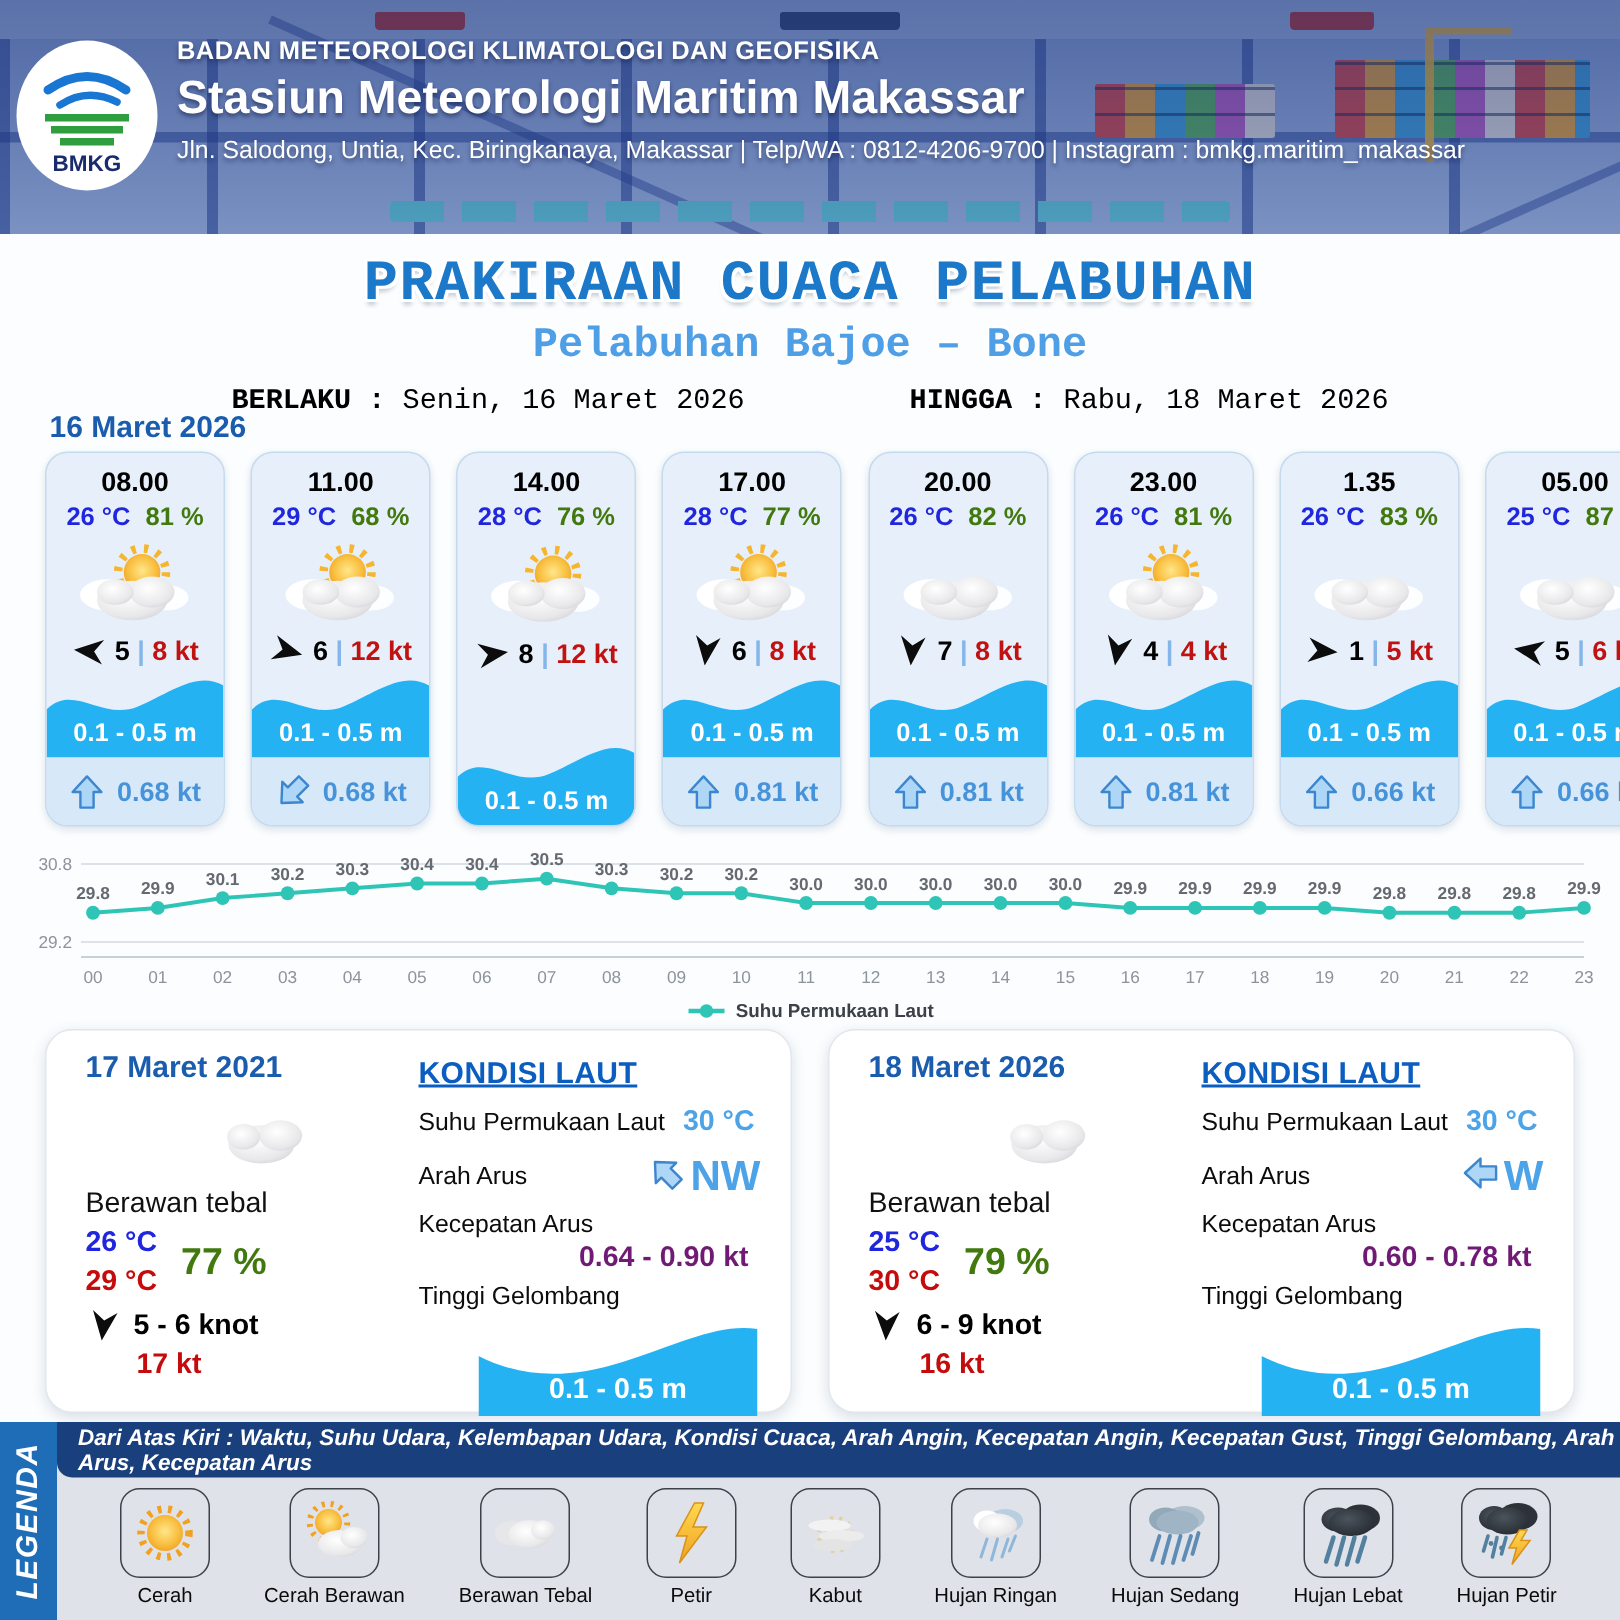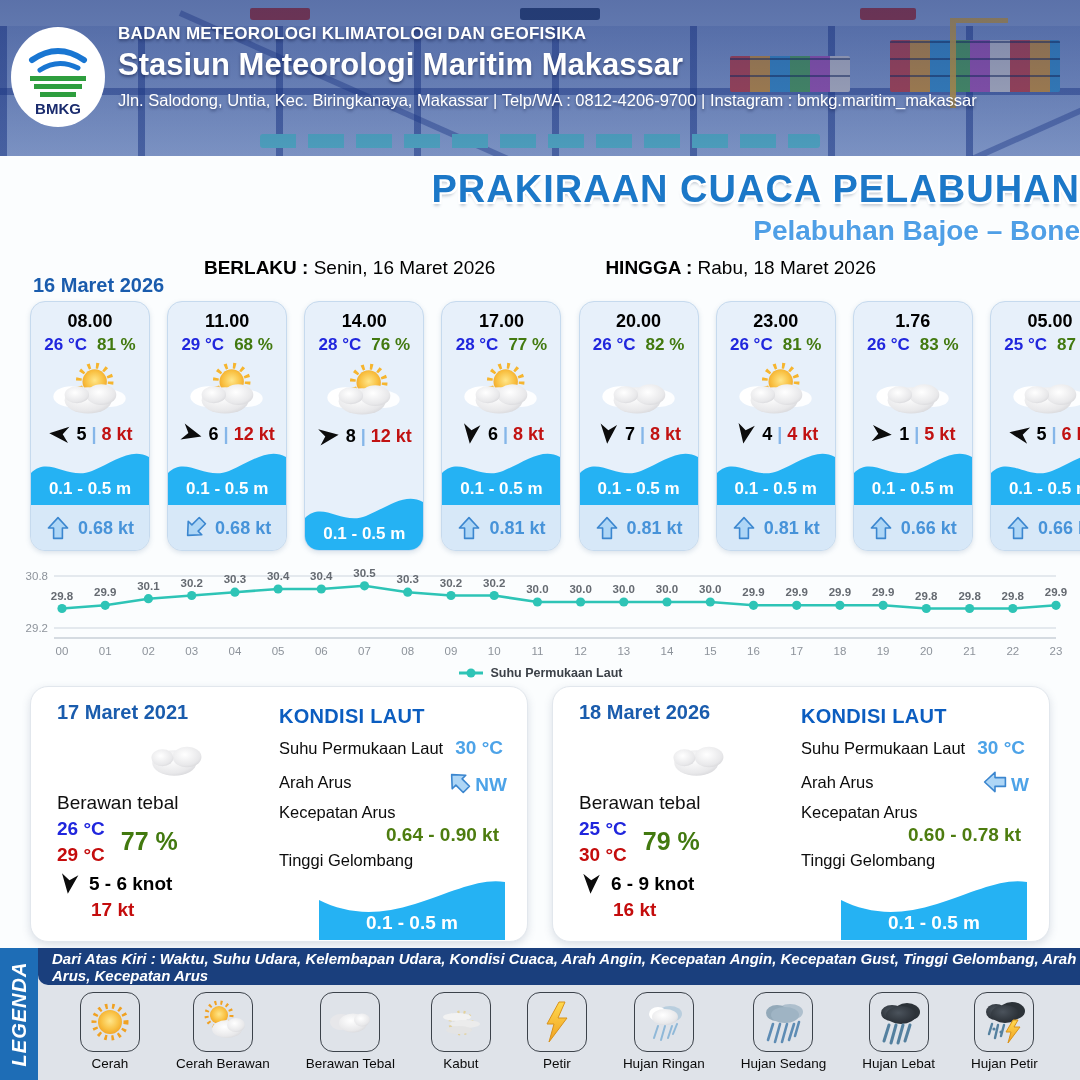--- a/index.html
+++ b/index.html
@@ -32,21 +32,21 @@
   .chairs { position:absolute; left:260px; bottom:8px; width:560px; height:14px; border-radius:3px;
     background:repeating-linear-gradient(90deg,#5ec5d5 0 36px, rgba(0,0,0,0) 36px 48px); }
   .hdr-overlay { position:absolute; inset:0; background:linear-gradient(180deg,rgba(26,45,115,.50),rgba(26,45,115,.26)); }
   .logo-wrap { position:absolute; left:10px; top:26px; width:96px; height:102px; z-index:5; }
   .hdr-text { position:absolute; left:118px; top:24px; z-index:5; color:#fff; text-shadow:0 2px 3px rgba(10,20,60,.5); }
   .hdr-agency { font-size:17px; font-weight:bold; letter-spacing:.3px; }
   .hdr-station { font-size:31px; font-weight:bold; margin-top:3px; }
   .hdr-contact { font-size:16.5px; margin-top:8px; }
 
   
-  .titlebox { position:absolute; top:168px; left:0; width:1080px; text-align:right; }
+  .titlebox { position:absolute; top:168px; left:0; width:1080px; text-align:center;font-family:Liberation Mono, monospace; }
   .main-title { font-size:38px; font-weight:bold; letter-spacing:1px; color:#1c78c8;
     text-shadow:-2px -2px 0 #fff,2px -2px 0 #fff,-2px 2px 0 #fff,2px 2px 0 #fff,0 4px 3px rgba(40,60,90,.25); }
   .sub-title { font-size:28px; font-weight:bold; color:#4f9fe6; margin-top:4px;
     text-shadow:-1px -1px 0 #fff,1px -1px 0 #fff,-1px 1px 0 #fff,1px 1px 0 #fff; }
   .validity { margin-top:10px; font-size:19px; color:#000; display:flex; justify-content:center; gap:110px; }
   .validity b { font-weight:bold; }
   .date-label { position:absolute; left:33px; top:274px; font-size:20px; font-weight:bold; color:#1a5cad; }
 
   
   .cards { position:absolute; top:301px; left:30px; width:1080px; display:flex; justify-content:space-between; }
@@ -89,25 +89,25 @@
   .d-icon { height:58px; margin:4px 0 2px 28px; }
   .d-icon svg { width:86px; height:56px; }
   .d-cond { font-size:19px; color:#101010; margin-top:4px; }
   .d-tm { display:flex; align-items:center; gap:16px; margin-top:2px; }
   .d-temps { display:flex; flex-direction:column; font-size:19px; font-weight:bold; line-height:1.35; }
   .d-tmin { color:#2026dd; } .d-tmax { color:#c40c0c; }
   .d-hum { font-size:25px; font-weight:bold; color:#42790f; }
   .d-wind { display:flex; align-items:center; gap:8px; font-size:19px; font-weight:bold; margin-top:6px; }
   .d-gust { font-size:19px; font-weight:bold; color:#c40c0c; margin:4px 0 0 34px; }
   .d-sea { flex:1; padding:4px 2px 0 12px; }
-  .sea-title { font-size:20px; font-weight:bold; color:#0b5dc0; letter-spacing:.3px; }
+  .sea-title { font-size:20px; font-weight:bold; color:#0b5dc0; letter-spacing:.3px;text-decoration:underline; }
   .sea-row { display:flex; justify-content:space-between; align-items:center; margin-top:9px; font-size:16.5px; color:#0c0c0c; }
   .sea-val { font-size:19px; font-weight:bold; color:#4da3e8; margin-right:6px; }
-  .sea-dir { display:flex; align-items:flex-end; gap:4px; font-size:19px; font-weight:bold; color:#4da3e8; margin-right:2px; }
-  .sea-speed { text-align:right; font-size:19px; font-weight:bold; color:#4d7c0f; margin:2px 10px 0 0; }
+  .sea-dir { display:flex; align-items:flex-start; gap:4px; font-size:28px; font-weight:bold; color:#4da3e8; margin-right:2px; }
+  .sea-speed { text-align:right; font-size:19px; font-weight:bold; color:#701a75; margin:2px 10px 0 0; }
   .sea-wavebox { position:relative; width:186px; height:66px; margin:4px 4px 0 auto; }
   .sea-wavebox svg { position:absolute; inset:0; width:100%; height:100%; }
   .sea-wavebox span { position:absolute; left:0; right:0; bottom:6px; text-align:center; color:#fff; font-size:19px; font-weight:bold; }
 
   
   .legendstrip { position:absolute; top:948px; left:0; width:1080px; height:132px; background:#dfe3e9; }
   .lg-side { position:absolute; left:0; top:0; width:38px; height:132px; background:#1e6db6; }
   .lg-side span { position:absolute; left:50%; top:50%; transform:translate(-50%,-50%) rotate(-90deg);
     color:#fff; font-size:20px; font-weight:bold; font-style:italic; letter-spacing:1px; white-space:nowrap; }
   .lg-note { position:absolute; left:38px; top:0; width:1042px; height:37px; background:#1a3f7d;
@@ -472,21 +472,21 @@
         <span class="barrow" style="transform: rotate(0deg);">
             <svg viewBox="0 0 30 32">
               <path d="M15 3 L27 16 H20.5 V29 H9.5 V16 H3 Z" fill="#aed6f6" stroke="#3b86cf" stroke-width="2" stroke-linejoin="round"></path>
             </svg>
           </span>
         <span>0.81 kt</span>
       </div>
     </div>
 
     <div class="hcard">
-      <div class="h-time">1.76</div>
+      <div class="h-time">1.35</div>
       <div class="h-tm">
           <span class="h-temp">26 °C</span>
           <span class="h-hum">83 %</span>
         </div>
       <div class="wicon icon-berawan">
         <svg viewBox="0 0 100 66">
             <g class="g-sun">
               <circle cx="55" cy="24" r="13" fill="url(#sungrad)"></circle>
               <circle cx="55" cy="24" r="17" fill="none" stroke="#f6b52e" stroke-width="6" stroke-dasharray="3 6"></circle>
             </g>
@@ -831,36 +831,36 @@
               <ellipse cx="15" cy="24" rx="11" ry="8" fill="#e7e7ea"></ellipse>
               <ellipse cx="27" cy="25" rx="14" ry="9.5" fill="url(#cloudgrad)"></ellipse>
               <ellipse cx="36" cy="22" rx="8" ry="6.5" fill="url(#cloudgrad)"></ellipse>
             </svg>
           </div>
         <div class="lg-label">Berawan Tebal</div>
       </div>
       <div class="lg-item">
         <div class="lg-box">
             <svg viewBox="0 0 48 48">
+              <polygon points="26,4 14,26 21,26 16,44 34,20 25,20 32,4" fill="url(#boltgrad)" stroke="#d8921a" stroke-width="1"></polygon>
+            </svg>
+          </div>
+        <div class="lg-label">Petir</div>
+      </div>
+      <div class="lg-item">
+        <div class="lg-box">
+            <svg viewBox="0 0 48 48">
               <circle cx="24" cy="25" r="8" fill="#d4d4d4"></circle>
               <circle cx="24" cy="25" r="11" fill="none" stroke="#e4c97a" stroke-width="3" stroke-dasharray="2 4" opacity=".7"></circle>
               <ellipse cx="20" cy="19" rx="14" ry="4" fill="#f2f2f2"></ellipse>
               <ellipse cx="28" cy="26" rx="15" ry="4" fill="#ececec"></ellipse>
               <ellipse cx="22" cy="32" rx="13" ry="4" fill="#e4e4e4"></ellipse>
             </svg>
           </div>
         <div class="lg-label">Kabut</div>
-      </div>
-      <div class="lg-item">
-        <div class="lg-box">
-            <svg viewBox="0 0 48 48">
-              <polygon points="26,4 14,26 21,26 16,44 34,20 25,20 32,4" fill="url(#boltgrad)" stroke="#d8921a" stroke-width="1"></polygon>
-            </svg>
-          </div>
-        <div class="lg-label">Petir</div>
       </div>
       <div class="lg-item">
         <div class="lg-box">
             <svg viewBox="0 0 48 48">
               <ellipse cx="30" cy="16" rx="12" ry="8" fill="#b9cede"></ellipse>
               <ellipse cx="18" cy="16" rx="9" ry="7" fill="#ffffff"></ellipse>
               <ellipse cx="25" cy="19" rx="13" ry="8" fill="url(#cloudgrad)"></ellipse>
               <g stroke="#8fb8d8" stroke-width="2" stroke-linecap="round">
                 <line x1="18" y1="28" x2="14" y2="40"></line>
                 <line x1="25" y1="28" x2="21" y2="42"></line>

